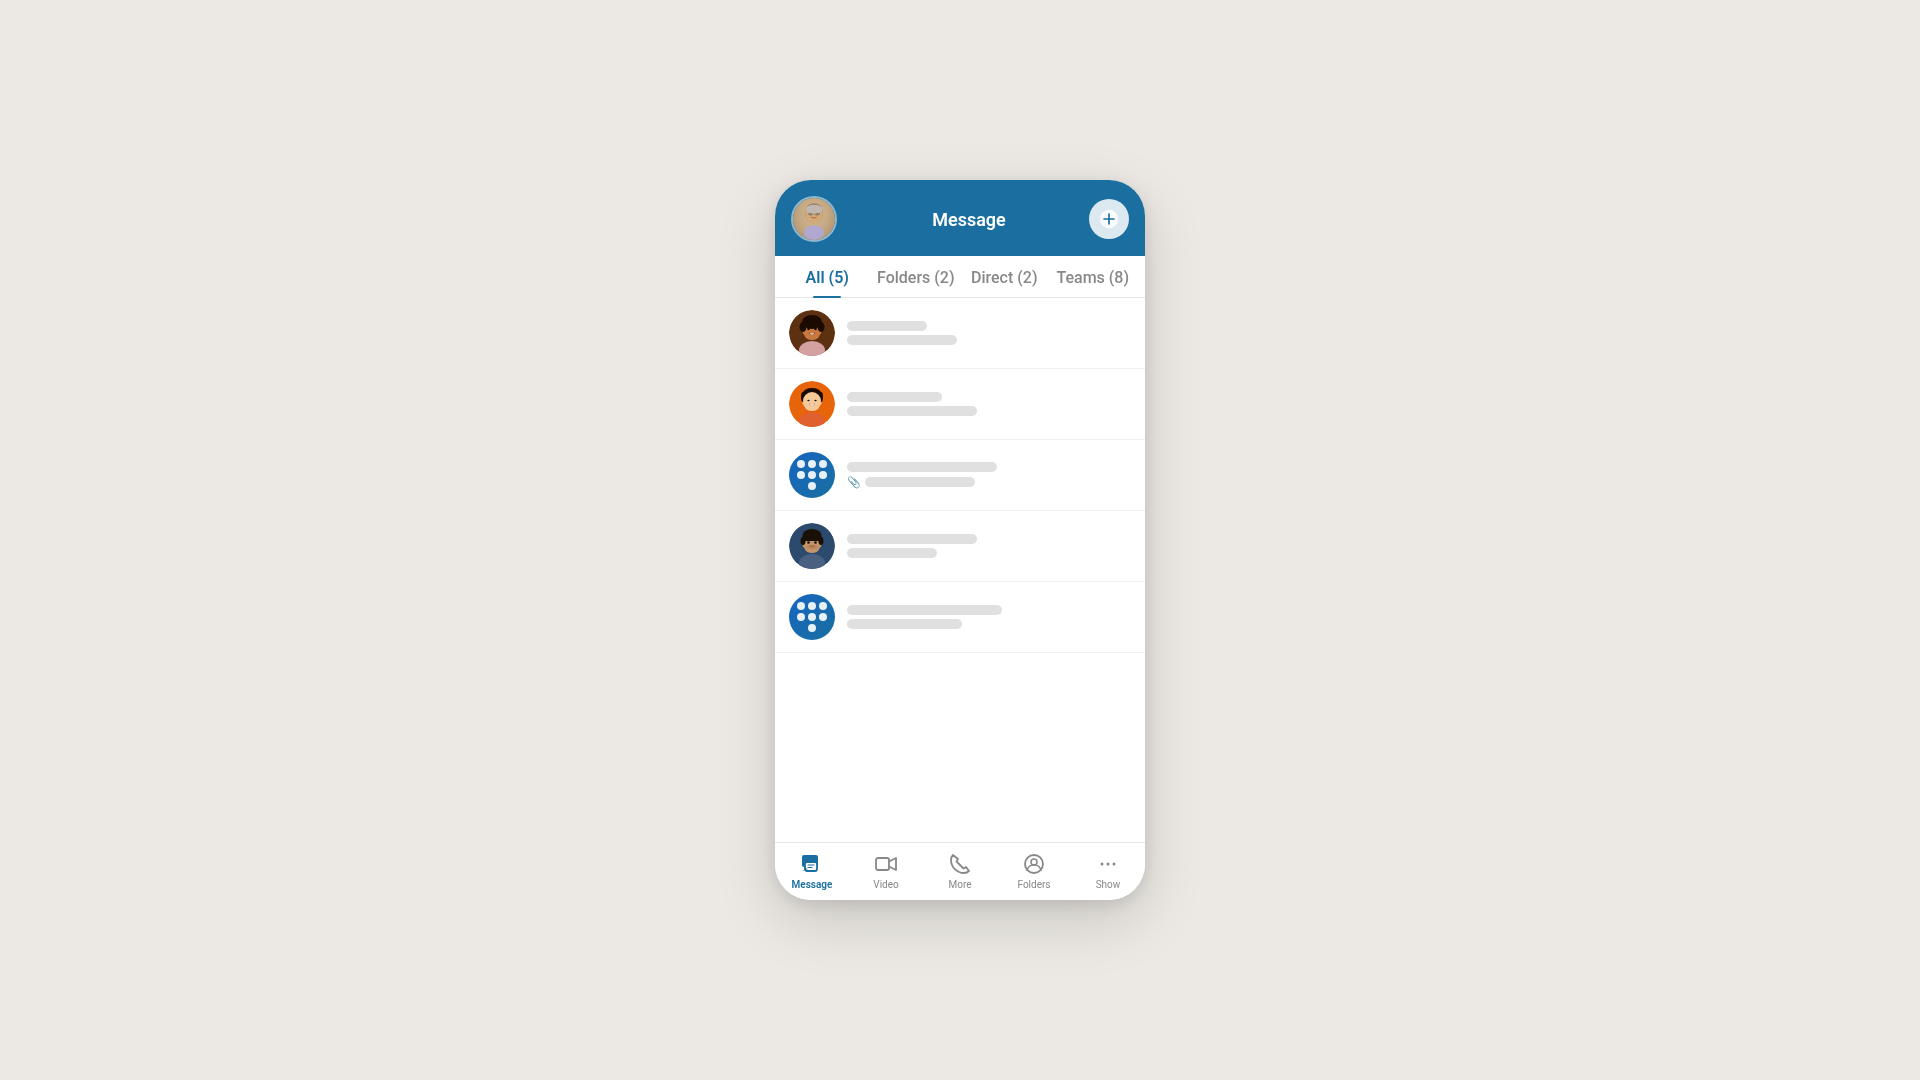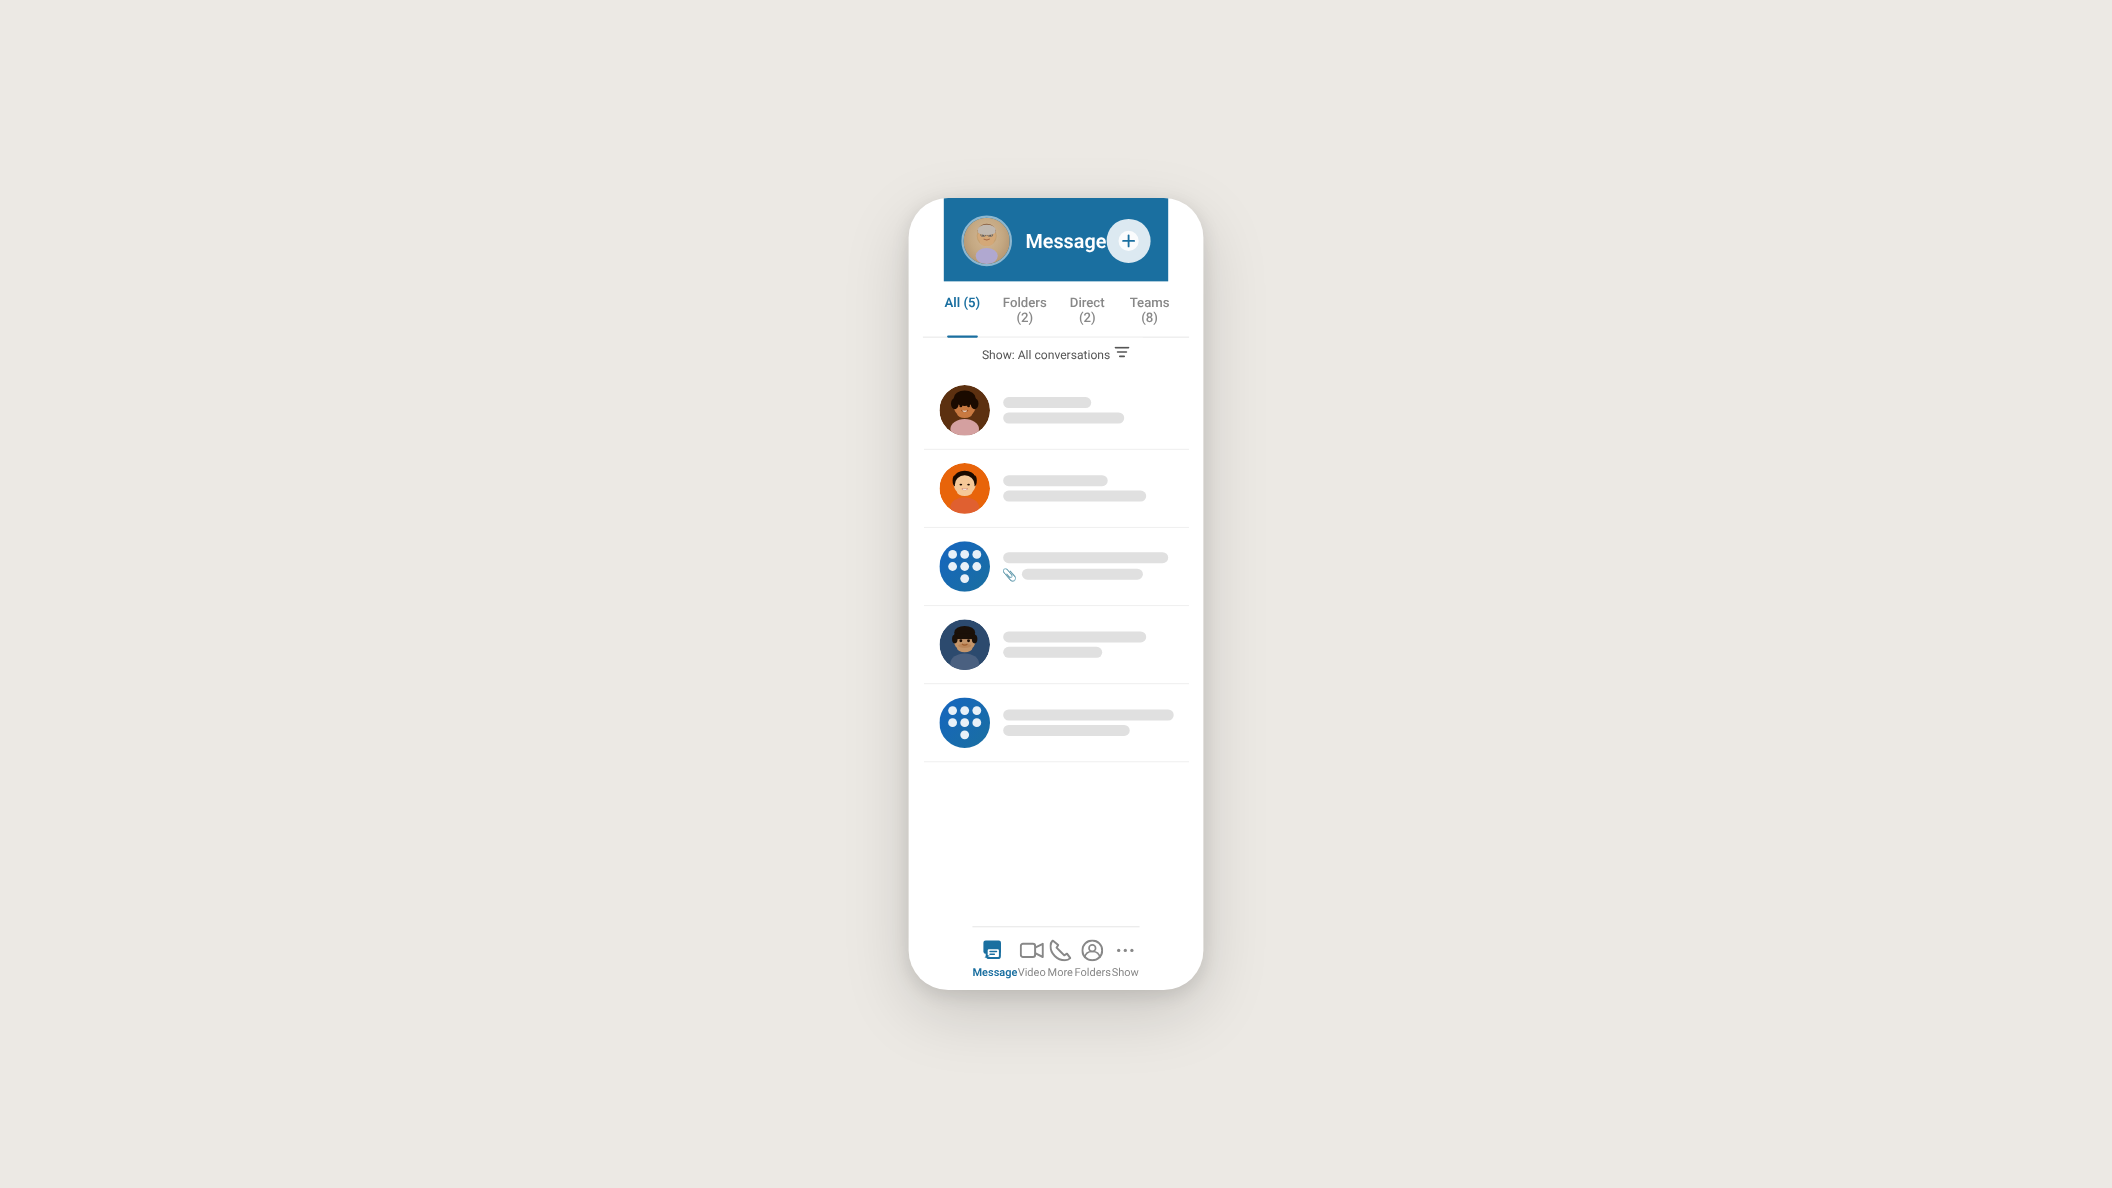--- a/index.html
+++ b/index.html
@@ -7,29 +7,28 @@
       width: 1920px;
       height: 1080px;
       background-color: #ece9e4;
       display: flex;
       align-items: center;
       justify-content: center;
       font-family: -apple-system, BlinkMacSystemFont, 'Segoe UI', Roboto, sans-serif;
     }
 
     .phone-container {
-      width: 268px;
+      width: 370px;
       height: 720px;
       background: #fff;
       border-radius: 36px;
       box-shadow: 0 20px 60px rgba(0,0,0,0.15), 0 4px 16px rgba(0,0,0,0.1);
       overflow: hidden;
       display: flex;
       flex-direction: column;
-      align-items: center;
     }
 
     
     .header {
       background-color: #1a6fa0;
       padding: 16px 16px 14px 16px;
       display: flex;
       align-items: center;
       justify-content: space-between;
       flex-shrink: 0;
@@ -75,21 +74,21 @@
       border-bottom: 1px solid #e8e8e8;
       padding: 0 8px;
       background: #fff;
       flex-shrink: 0;
     }
 
     .tab {
       flex: 1;
       padding: 12px 4px 10px;
       text-align: center;
-      font-size: 12px;
+      font-size: 16px;
       font-weight: 500;
       color: #888;
       cursor: pointer;
       position: relative;
     }
 
     .tab.active {
       color: #1a6fa0;
       font-weight: 600;
     }
@@ -310,28 +309,20 @@
     </div>
   </div>
 
   <div class="tabs">
     <div class="tab active">All (5)</div>
     <div class="tab">Folders (2)</div>
     <div class="tab">Direct (2)</div>
     <div class="tab">Teams (8)</div>
   </div>
 
-  <div class="filter-row">
-    <span class="filter-text">Show: All conversations</span>
-    <span class="filter-icon">
-      <svg width="14" height="12" viewBox="0 0 14 12" fill="none" xmlns="http://www.w3.org/2000/svg">
-        <path d="M1 1h12M3 5h8M5 9h4" stroke="#555" stroke-width="1.5" stroke-linecap="round"></path>
-      </svg>
-    </span>
-  </div>
 
   <div class="conversations">
 
     <div class="conv-item">
       <div class="conv-avatar">
         <svg viewBox="0 0 46 46" width="46" height="46" xmlns="http://www.w3.org/2000/svg">
           <circle cx="23" cy="23" r="23" fill="#5c3010"></circle>
           <circle cx="23" cy="19" r="10" fill="#c87941"></circle>
           <ellipse cx="23" cy="13" rx="9" ry="6" fill="#2a1505"></ellipse>
           <circle cx="23" cy="20" r="9" fill="#c87941"></circle>

